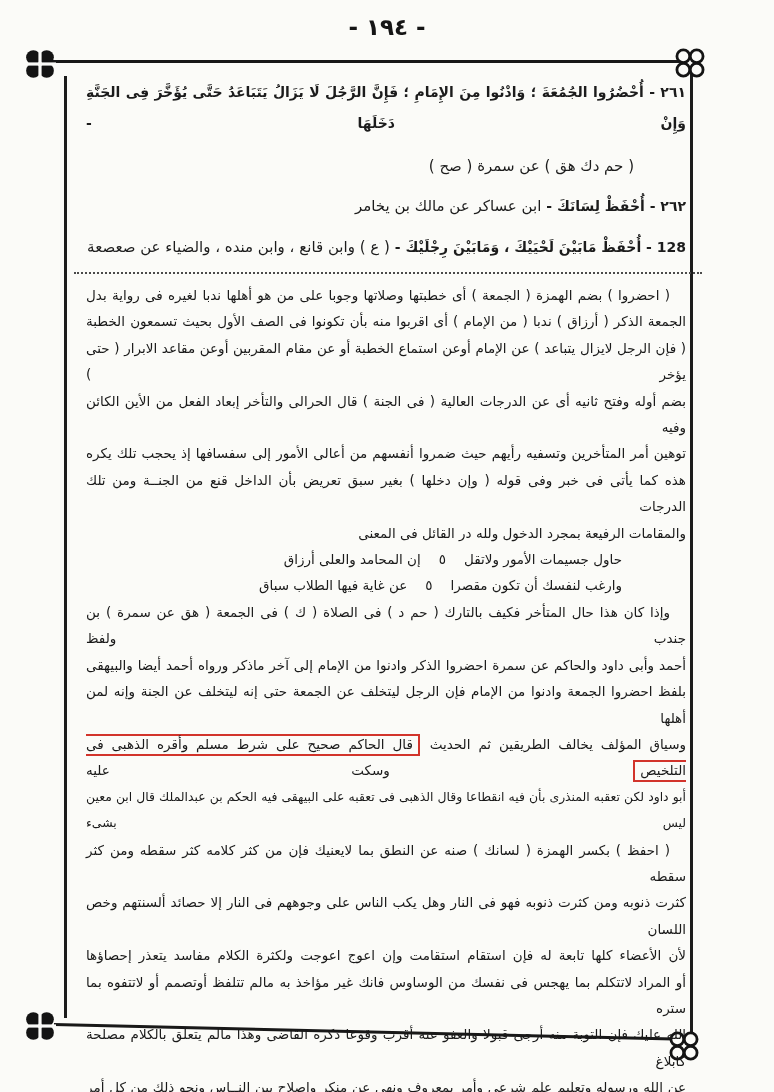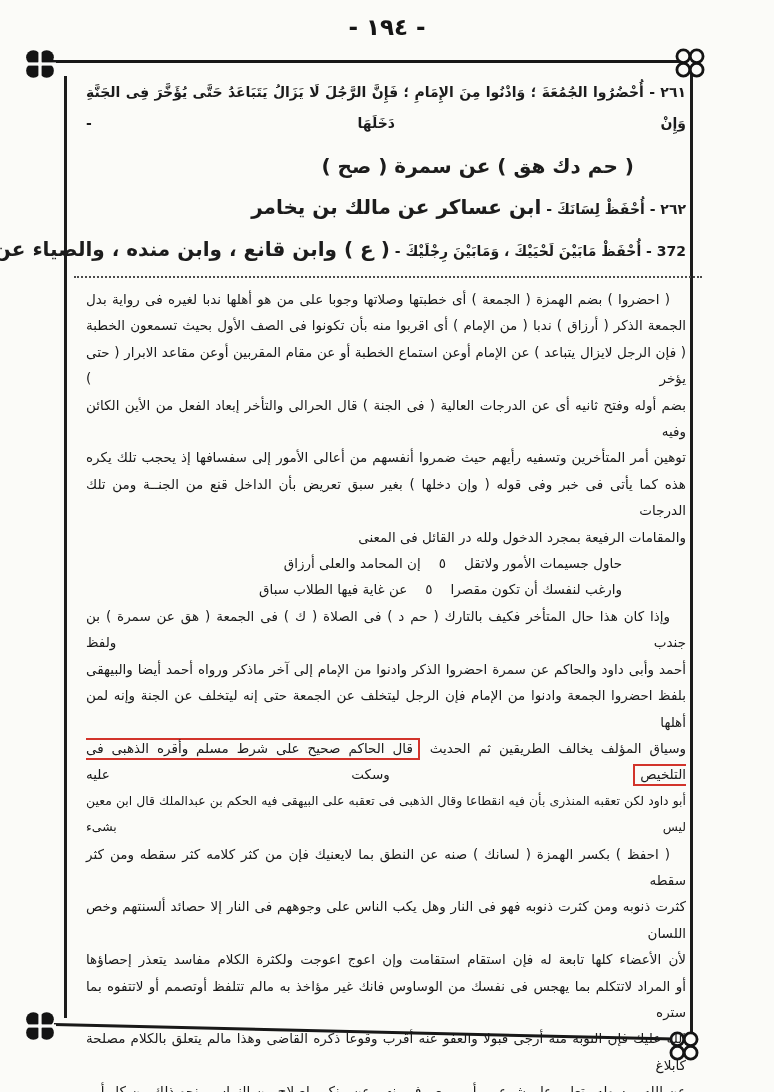--- a/index.html
+++ b/index.html
@@ -20,21 +20,21 @@
   .orn{position:absolute;width:32px;height:32px;}
   .orn svg{width:100%;height:100%;display:block;}
   .orn-tl{top:48px;left:24px;}
   .orn-tr{top:47px;left:674px;}
   .orn-bl{top:1010px;left:24px;}
   .orn-br{top:1030px;left:668px;}
   
   .content{position:absolute;top:66px;right:88px;left:86px;}
   .matn-row{font-weight:bold;margin:10px 0 10px;white-space:nowrap;font-size:18.5px;line-height:30px;}
   .matn-row .big{font-size:14px;}
-  .matn-row .small{font-size:20px;font-weight:bold;}
+  .matn-row .small{font-size:15px;font-weight:normal;}
   .matn-row.justify{white-space:normal;text-align:justify;text-align-last:justify;}
   .matn-row.takhrij{white-space:normal;font-size:15.5px;line-height:24px;margin:16px 52px 12px 0;font-weight:bold;}
   .dotted-sep{border-top:2px dotted #4a4a4a;margin:6px -16px 8px -12px;height:0;}
   .commentary{font-size:13.5px;line-height:26.4px;text-align:justify;color:#191919;}
   .cline{min-height:26.4px;text-align:justify;text-align-last:justify;}
   .cline.right{text-align:center;text-align-last:right;}
   .cline.indent{text-indent:16px;}
   .cline.tight{font-size:12.4px;word-spacing:-1px;}
   .cline.poem{text-align:left;text-align-last:right;padding-right:64px;}
   .poem-sep{margin:0 18px;}
@@ -95,21 +95,21 @@
           <circle cx="17" cy="17" r="4.8"></circle>
         </g>
       </svg>
   </div>
 
   <div class="content">
     <div id="matn">
         <div class="matn-row justify"><span class="big">٢٦١ - أُحْضُرُوا الجُمُعَةَ ؛ وَادْنُوا مِنَ الإِمَامِ ؛ فَإِنَّ الرَّجُلَ لَا يَزَالُ يَتَبَاعَدُ حَتَّى يُؤَخَّرَ فِى الجَنَّةِ وَإِنْ دَخَلَهَا -</span></div>
         <div class="matn-row takhrij"><span class="small">( حم دك هق ) عن سمرة ( صح )</span></div>
         <div class="matn-row"><span class="big">٢٦٢ - أُحْفَظْ لِسَانَكَ - </span><span class="small">ابن عساكر عن مالك بن يخامر</span></div>
-        <div class="matn-row"><span class="big">372 - أُحْفَظْ مَابَيْنَ لَحْيَيْكَ ، وَمَابَيْنَ رِجْلَيْكَ - </span><span class="small">( ع ) وابن قانع ، وابن منده ، والضياء عن صعصعة</span></div>
+        <div class="matn-row"><span class="big">128 - أُحْفَظْ مَابَيْنَ لَحْيَيْكَ ، وَمَابَيْنَ رِجْلَيْكَ - </span><span class="small">( ع ) وابن قانع ، وابن منده ، والضياء عن صعصعة</span></div>
       </div>
     <div class="dotted-sep"></div>
     <div class="commentary" id="commentary">
         <div class="cline indent">( احضروا ) بضم الهمزة ( الجمعة ) أى خطبتها وصلاتها وجوبا على من هو أهلها ندبا لغيره فى رواية بدل</div>
         <div class="cline">الجمعة الذكر ( أرزاق ) ندبا ( من الإمام ) أى اقربوا منه بأن تكونوا فى الصف الأول بحيث تسمعون الخطبة</div>
         <div class="cline">( فإن الرجل لايزال يتباعد ) عن الإمام أوعن استماع الخطبة أو عن مقام المقربين أوعن مقاعد الابرار ( حتى يؤخر )</div>
         <div class="cline">بضم أوله وفتح ثانيه أى عن الدرجات العالية ( فى الجنة ) قال الحرالى والتأخر إبعاد الفعل من الأين الكائن وفيه</div>
         <div class="cline">توهين أمر المتأخرين وتسفيه رأيهم حيث ضمروا أنفسهم من أعالى الأمور إلى سفسافها إذ يحجب تلك يكره</div>
         <div class="cline">هذه كما يأتى فى خبر وفى قوله ( وإن دخلها ) بغير سبق تعريض بأن الداخل قنع من الجنــة ومن تلك الدرجات</div>
         <div class="cline right">والمقامات الرفيعة بمجرد الدخول ولله در القائل فى المعنى</div>

